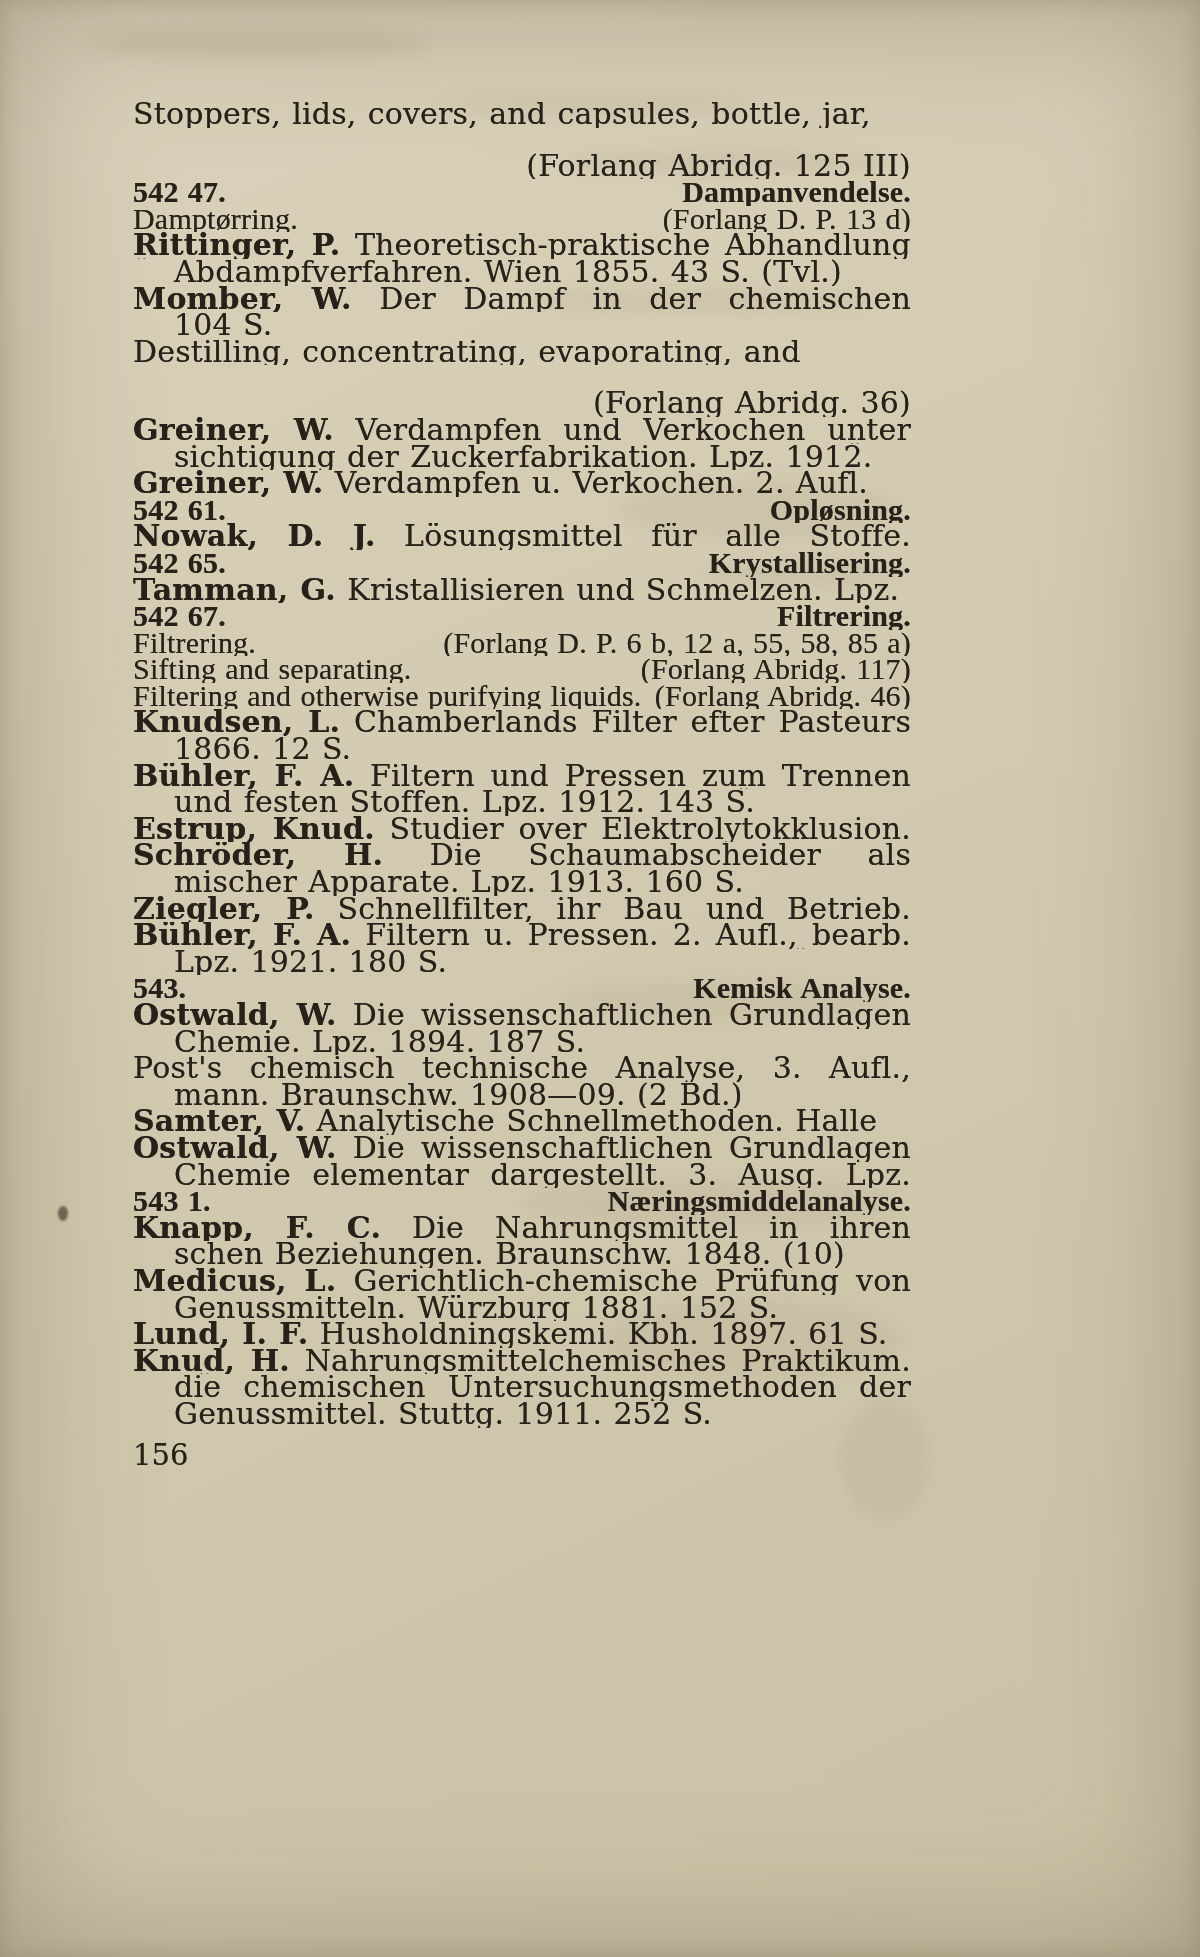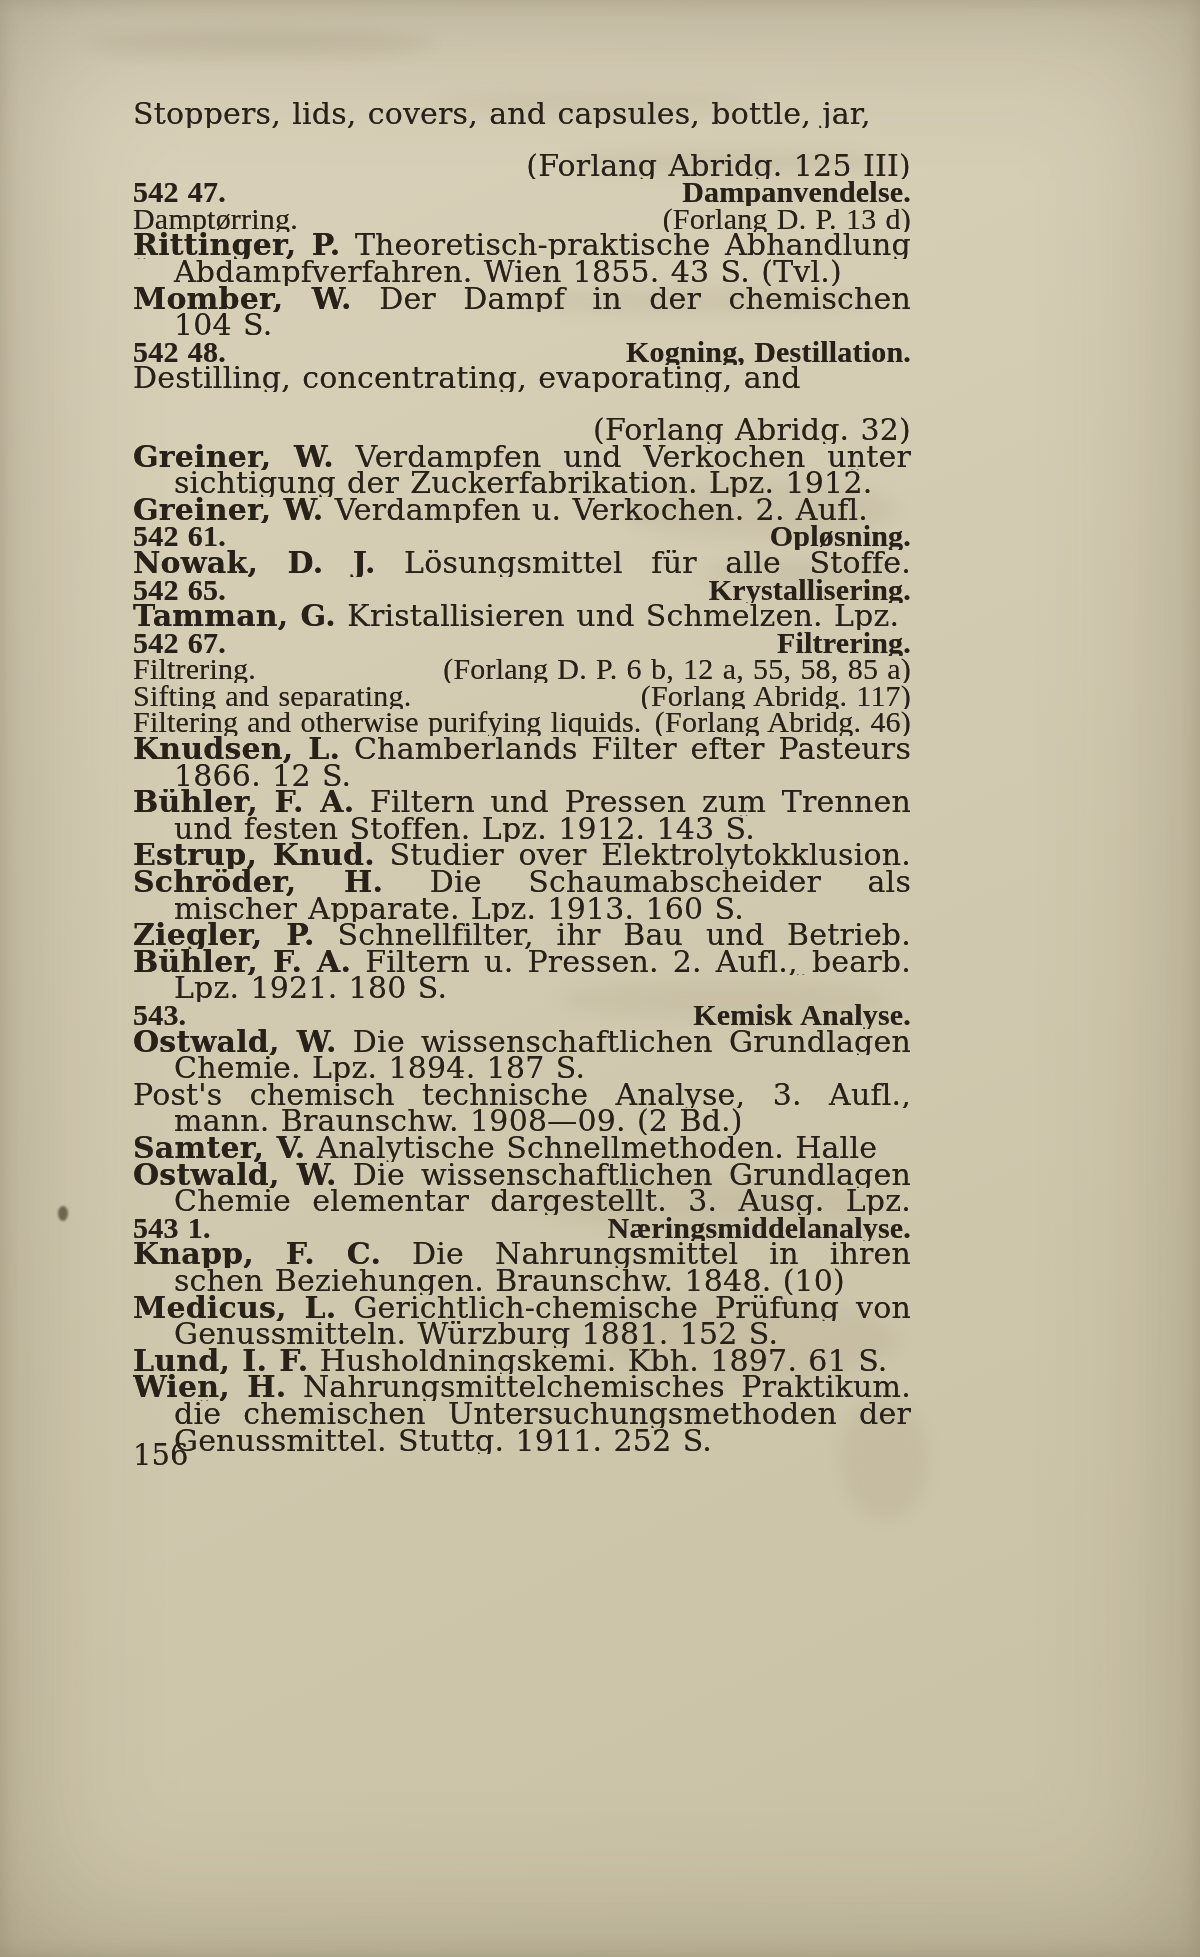--- a/index.html
+++ b/index.html
@@ -81,26 +81,22 @@
         <span class="b">Dampanvendelse.</span>
       </div>
       <div class="line flex">
         <span>Damptørring.</span>
         <span>(Forlang D. P. 13 d)</span>
       </div>
       <div class="line j"><span class="b">Rittinger, P.</span> <span>Theoretisch-praktische Abhandlung über ein neues</span></div>
       <div class="line cont"><span>Abdampfverfahren. Wien 1855. 43 S. (Tvl.)</span></div>
       <div class="line j"><span class="b">Momber, W.</span> <span>Der Dampf in der chemischen Technik. Halle 1908.</span></div>
       <div class="line cont"><span>104 S.</span></div>
-      <div class="line flex">
-        <span class="b">542 48.</span>
-        <span class="b">Kogning, Destillation.</span>
-      </div>
       <div class="line"><span>Destilling, concentrating, evaporating, and condencing liquids.</span></div>
-      <div class="line right"><span>(Forlang Abridg. 32)</span></div>
+      <div class="line right"><span>(Forlang Abridg. 36)</span></div>
       <div class="line j"><span class="b">Greiner, W.</span> <span>Verdampfen und Verkochen unter besonderer Berück-</span></div>
       <div class="line cont"><span>sichtigung der Zuckerfabrikation. Lpz. 1912. 123 S.</span></div>
       <div class="line"><span class="b">Greiner, W.</span> <span>Verdampfen u. Verkochen. 2. Aufl. 1920. 137 S.</span></div>
       <div class="line flex">
         <span class="b">542 61.</span>
         <span class="b">Opløsning.</span>
       </div>
       <div class="line j"><span class="b">Nowak, D. J.</span> <span>Lösungsmittel für alle Stoffe. Meissen 1920. 348 S.</span></div>
       <div class="line flex">
         <span class="b">542 65.</span>
@@ -146,19 +142,19 @@
       <div class="line cont j"><span>Chemie elementar dargestellt. 3. Ausg. Lpz. 1901. (11) 221 S.</span></div>
       <div class="line flex">
         <span class="b">543 1.</span>
         <span class="b">Næringsmiddelanalyse.</span>
       </div>
       <div class="line j"><span class="b">Knapp, F. C.</span> <span>Die Nahrungsmittel in ihren chemischen und techni-</span></div>
       <div class="line cont"><span>schen Beziehungen. Braunschw. 1848. (10) 201 S.</span></div>
       <div class="line j"><span class="b">Medicus, L.</span> <span>Gerichtlich-chemische Prüfung von Nahrungs- und</span></div>
       <div class="line cont"><span>Genussmitteln. Würzburg 1881. 152 S.</span></div>
       <div class="line"><span class="b">Lund, I. F.</span> <span>Husholdningskemi. Kbh. 1897. 61 S.</span></div>
-      <div class="line j"><span class="b">Wien, H.</span> <span>Nahrungsmittelchemisches Praktikum. Einführung in</span></div>
+      <div class="line j"><span class="b">Knud, H.</span> <span>Nahrungsmittelchemisches Praktikum. Einführung in</span></div>
       <div class="line cont j"><span>die chemischen Untersuchungsmethoden der Nahrungs- und</span></div>
       <div class="line cont"><span>Genussmittel. Stuttg. 1911. 252 S.</span></div>
     </div>
 
   <div class="page-number">156</div>
 </div>
 
 </body></html>

